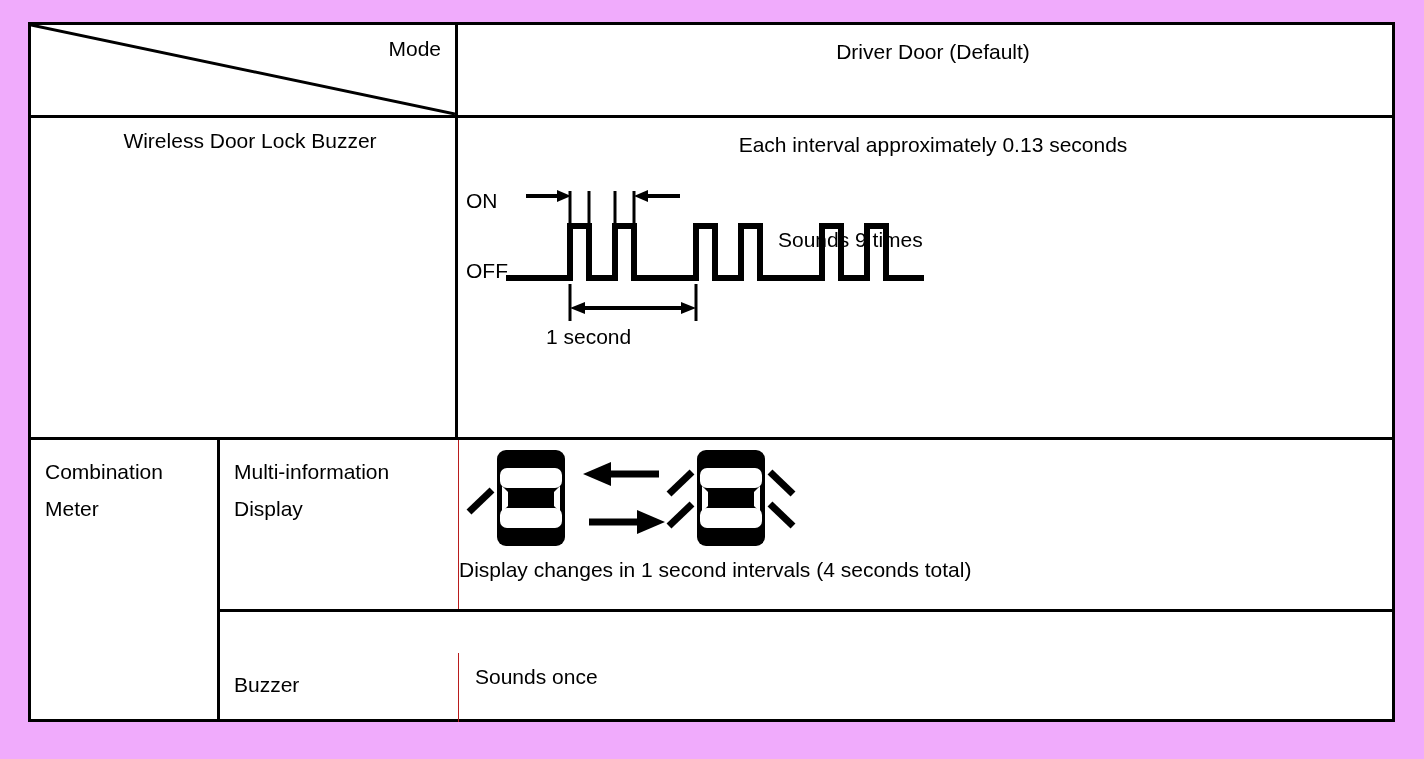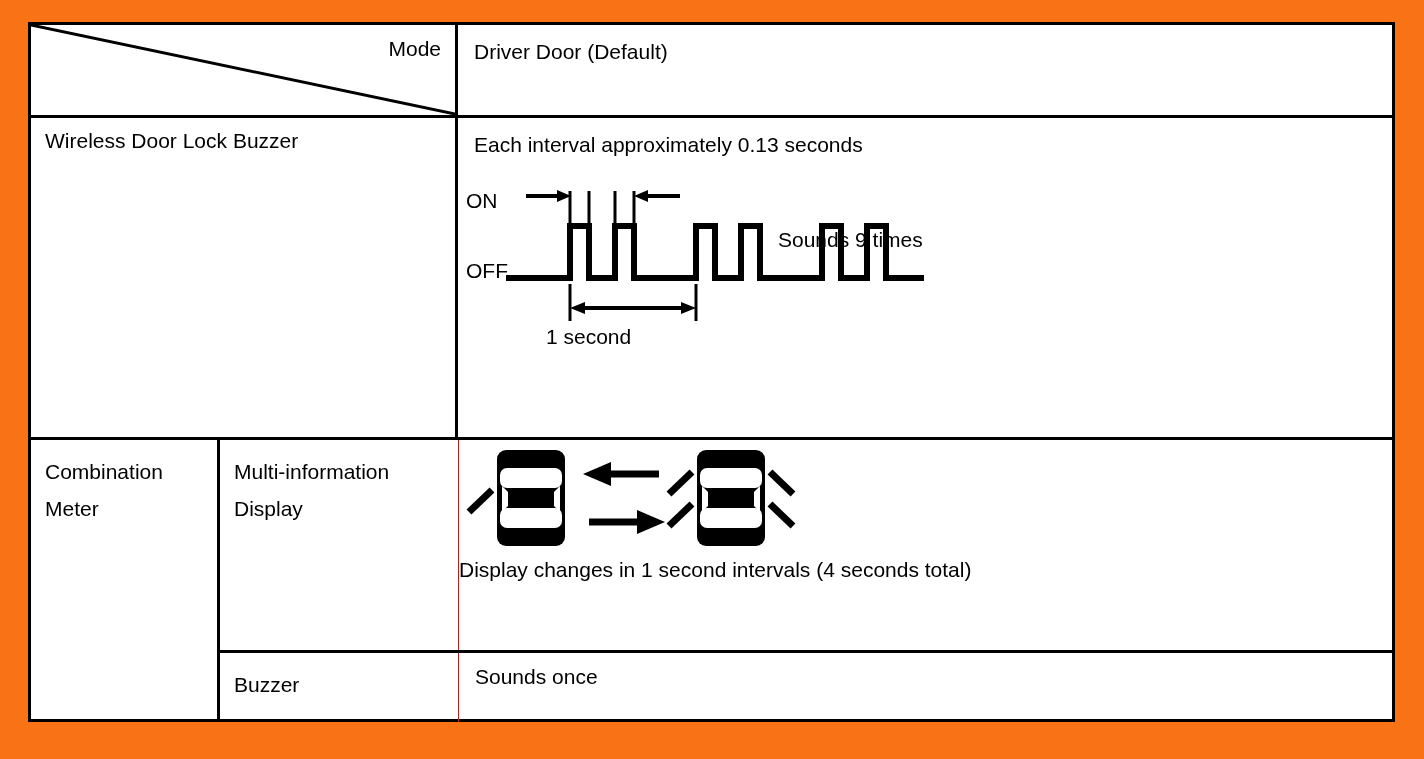--- a/index.html
+++ b/index.html
@@ -12,21 +12,21 @@
     height: 759px;
     font-family: "Liberation Sans", sans-serif;
     color: #000000;
     overflow: hidden;
   }
 
   .page {
     position: relative;
     width: 1424px;
     height: 759px;
-    background: #f97316;
+    background: #f0abfc;
   }
 
   
   .spec-table {
     position: absolute;
     left: 28px;
     top: 22px;
     width: 1367px;
     height: 700px;
     border: 3px solid #000;
@@ -48,20 +48,21 @@
   
   .row-meter  { top: 415px; height: 282px; }
 
   .cell {
     position: absolute;
     top: 0;
     height: 100%;
     box-sizing: border-box;
     font-size: 21px;
     line-height: 1.45;
+    text-align: center;
   }
 
   .cell-label { left: 0;     width: 424px; padding: 8px 0 0 14px; }
   .cell-value { left: 424px; width: 937px; padding: 12px 0 0 16px;
                 border-left: 3px solid #000; }
 
   
   .head-cell-left {
     left: 0;
     width: 424px;
@@ -88,21 +89,21 @@
     line-height: 1.75;
   }
   .meter-right {
     position: absolute;
     left: 186px; top: 0;
     width: 1175px; height: 100%;
     border-left: 3px solid #000;
     box-sizing: border-box;
   }
   .sub-row { position: absolute; left: 0; width: 100%; box-sizing: border-box; }
-  .sub-row-mid { top: 0;    height: 213px; border-bottom: 3px solid #000; text-decoration: underline; }
+  .sub-row-mid { top: 0;    height: 172px; border-bottom: 3px solid #000; text-decoration: underline; }
   .sub-row-buz { top: 213px; height: 69px; }
 
   .sub-label {
     position: absolute;
     left: 0; top: 0;
     width: 238px; height: 100%;
     box-sizing: border-box;
     padding: 14px 0 0 14px;
     font-size: 21px;
     line-height: 1.75;

